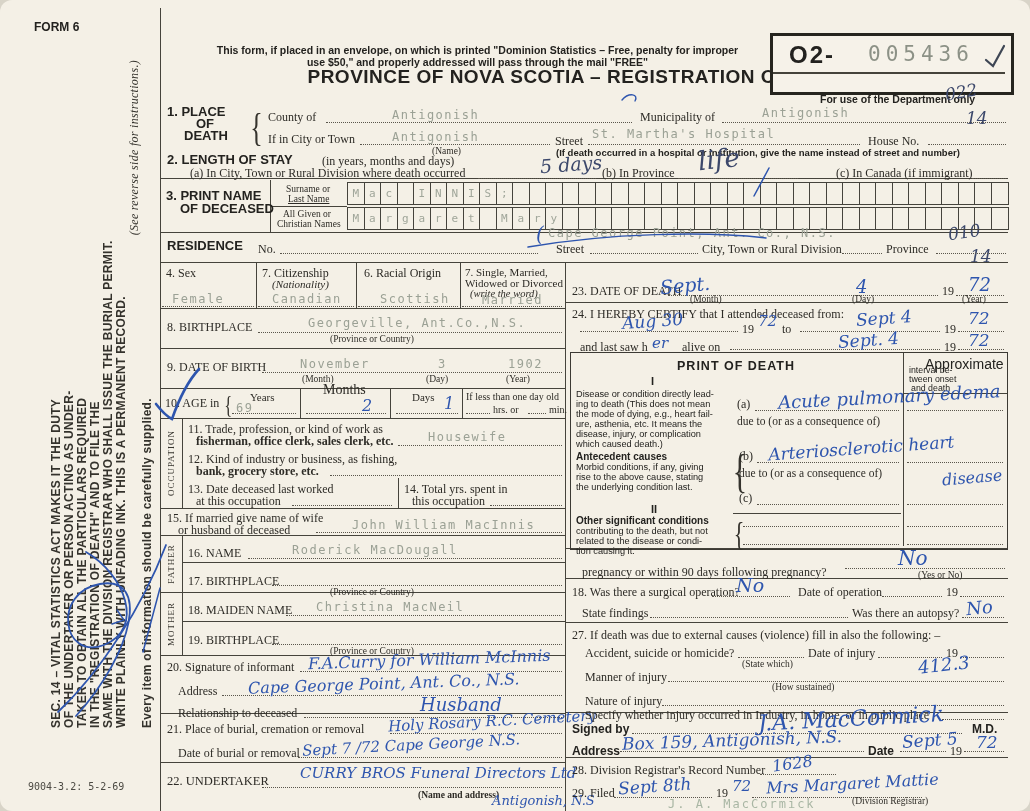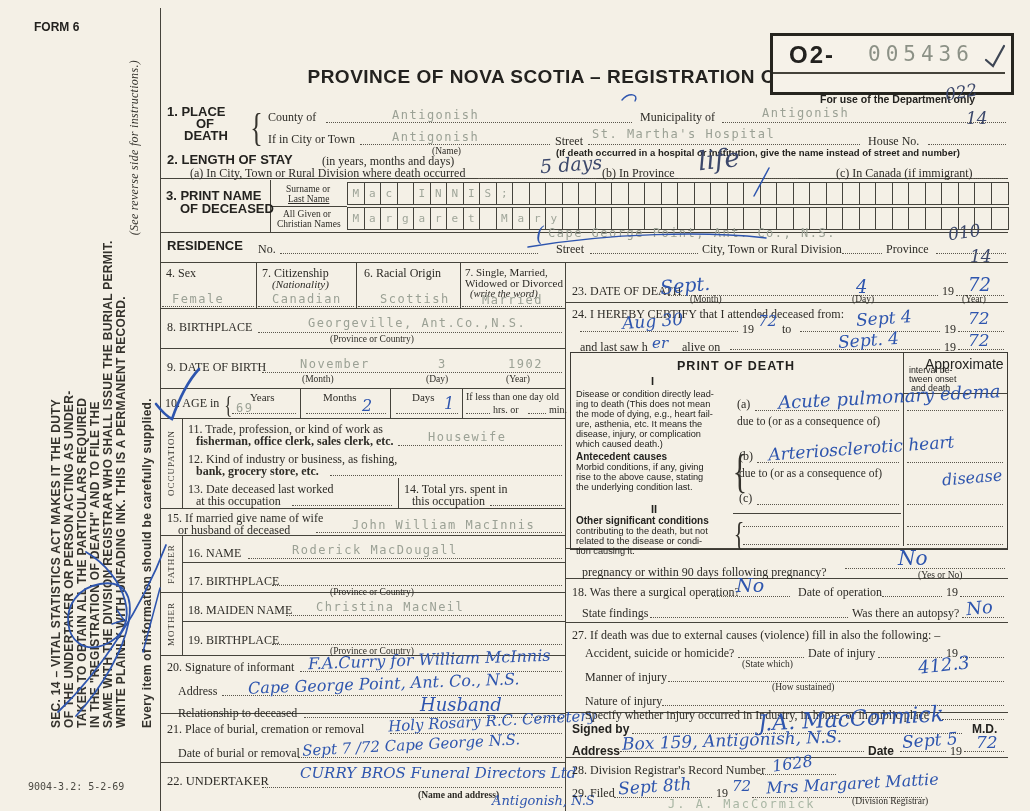--- a/index.html
+++ b/index.html
@@ -1,17 +1,17 @@
 <!DOCTYPE html>
 <html><head>
 <meta charset="utf-8">
 <style>
   html,body{margin:0;padding:0;background:#d8d4c8;}
   .sheet{position:relative;width:1030px;height:811px;background:#f4f0e6;overflow:hidden;
-         font-family:"Liberation Serif",serif;color:#2d2b26;}
+         font-family:"Liberation Serif",serif;color:#2d2b26;border-radius:12px;}
   .abs{position:absolute;}
   .ser{font-family:"Liberation Serif",serif;color:#2d2b26;font-size:12px;white-space:nowrap;}
   .sans{font-family:"Liberation Sans",sans-serif;color:#23221f;white-space:nowrap;}
   .b{font-weight:bold;}
   .it{font-style:italic;}
   .sm{font-size:9.5px;}
   .typed{font-family:"DejaVu Sans Mono",monospace;color:#9ba195;font-size:12px;letter-spacing:1.5px;white-space:nowrap;}
   .hand{font-family:"DejaVu Serif",serif;font-style:italic;color:#2e55ae;font-size:15px;white-space:nowrap;}
   .hdark{color:#3c486b;}
   .dots{position:absolute;height:1px;border-bottom:1.4px dotted #5a564c;}
@@ -80,20 +80,24 @@
     <div>SEC. 14 – VITAL STATISTICS ACT  MAKES IT  THE DUTY</div>
     <div>OF THE UNDERTAKER OR PERSON ACTING AS UNDER-</div>
     <div>TAKER TO OBTAIN ALL THE PARTICULARS REQUIRED</div>
     <div>IN THE "REGISTRATION OF DEATH" AND TO FILE THE</div>
     <div>SAME WITH THE DIVISION REGISTRAR WHO SHALL ISSUE THE BURIAL PERMIT.</div>
     <div>WRITE PLAINLY WITH UNFADING INK. THIS IS A PERMANENT RECORD.</div>
     <div class="it" style="text-align:right;font-family:'Liberation Serif',serif;font-weight:normal">(See reverse side for instructions.)</div>
     <div>Every item of information should be carefully supplied.</div>
   </div>
 
+  <div class="abs sans b" style="left:165px;top:44px;width:625px;text-align:center;font-size:10.5px;white-space:normal">
+    <div>This form, if placed in an envelope, on which is printed "Dominion Statistics – Free, penalty for improper</div>
+    <div>use $50," and properly addressed will pass through the mail "FREE"</div>
+  </div>
   <div class="abs sans b" style="left:160px;top:66px;width:848px;text-align:center;font-size:19px;letter-spacing:.5px">PROVINCE OF NOVA SCOTIA – REGISTRATION OF DEATH</div>
 
   <div class="abs" style="left:770px;top:33px;width:238px;height:56px;border:3px solid #26251f;background:#f6f2e9">
     <div class="ln" style="left:0;top:36px;width:232px;height:2px"></div>
     <div class="abs sans b" style="left:16px;top:5px;font-size:24px;letter-spacing:2px">O2-</div>
     <div class="abs" style="left:95px;top:6px;font-family:'DejaVu Sans Mono',monospace;font-size:21px;letter-spacing:5px;color:#8c9186">005436</div>
   </div>
   <div class="abs sans b" style="left:820px;top:93px;font-size:10.5px">For use of the Department only</div>
   <div class="abs hand hdark" style="left:945px;top:82px;font-size:17px;transform:rotate(-10deg)">022</div>
   <div class="abs hand hdark" style="left:966px;top:108px;font-size:17px">14</div>
@@ -304,21 +308,21 @@
   <div class="abs typed" style="left:508px;top:357px">1902</div>
   <div class="abs ser sm" style="left:302px;top:374px">(Month)</div>
   <div class="abs ser sm" style="left:426px;top:374px">(Day)</div>
   <div class="abs ser sm" style="left:506px;top:374px">(Year)</div>
 
   <div class="abs ser" style="left:165px;top:396px">10. AGE in</div>
   <div class="abs brace" style="left:222px;top:390px;font-size:26px">{</div>
   <div class="abs ser" style="left:250px;top:391px;font-size:11px">Years</div>
   <div class="abs typed" style="left:236px;top:401px">69</div>
   <div class="dots" style="left:232px;top:412px;width:64px"></div>
-  <div class="abs ser" style="left:323px;top:391px;font-size:11px">Months</div>
+  <div class="abs ser" style="left:323px;top:382px;font-size:14px">Months</div>
   <div class="abs hand" style="left:362px;top:396px;font-size:16px">2</div>
   <div class="dots" style="left:306px;top:412px;width:80px"></div>
   <div class="abs ser" style="left:412px;top:391px;font-size:11px">Days</div>
   <div class="abs hand" style="left:444px;top:394px;font-size:16px">1</div>
   <div class="dots" style="left:396px;top:412px;width:62px"></div>
   <div class="abs ser" style="left:466px;top:391px;font-size:10px">If less than one day old</div>
   <div class="dots" style="left:466px;top:412px;width:24px"></div>
   <div class="abs ser" style="left:493px;top:404px;font-size:10px">hrs. or</div>
   <div class="dots" style="left:528px;top:412px;width:18px"></div>
   <div class="abs ser" style="left:549px;top:404px;font-size:10px">min.</div>

